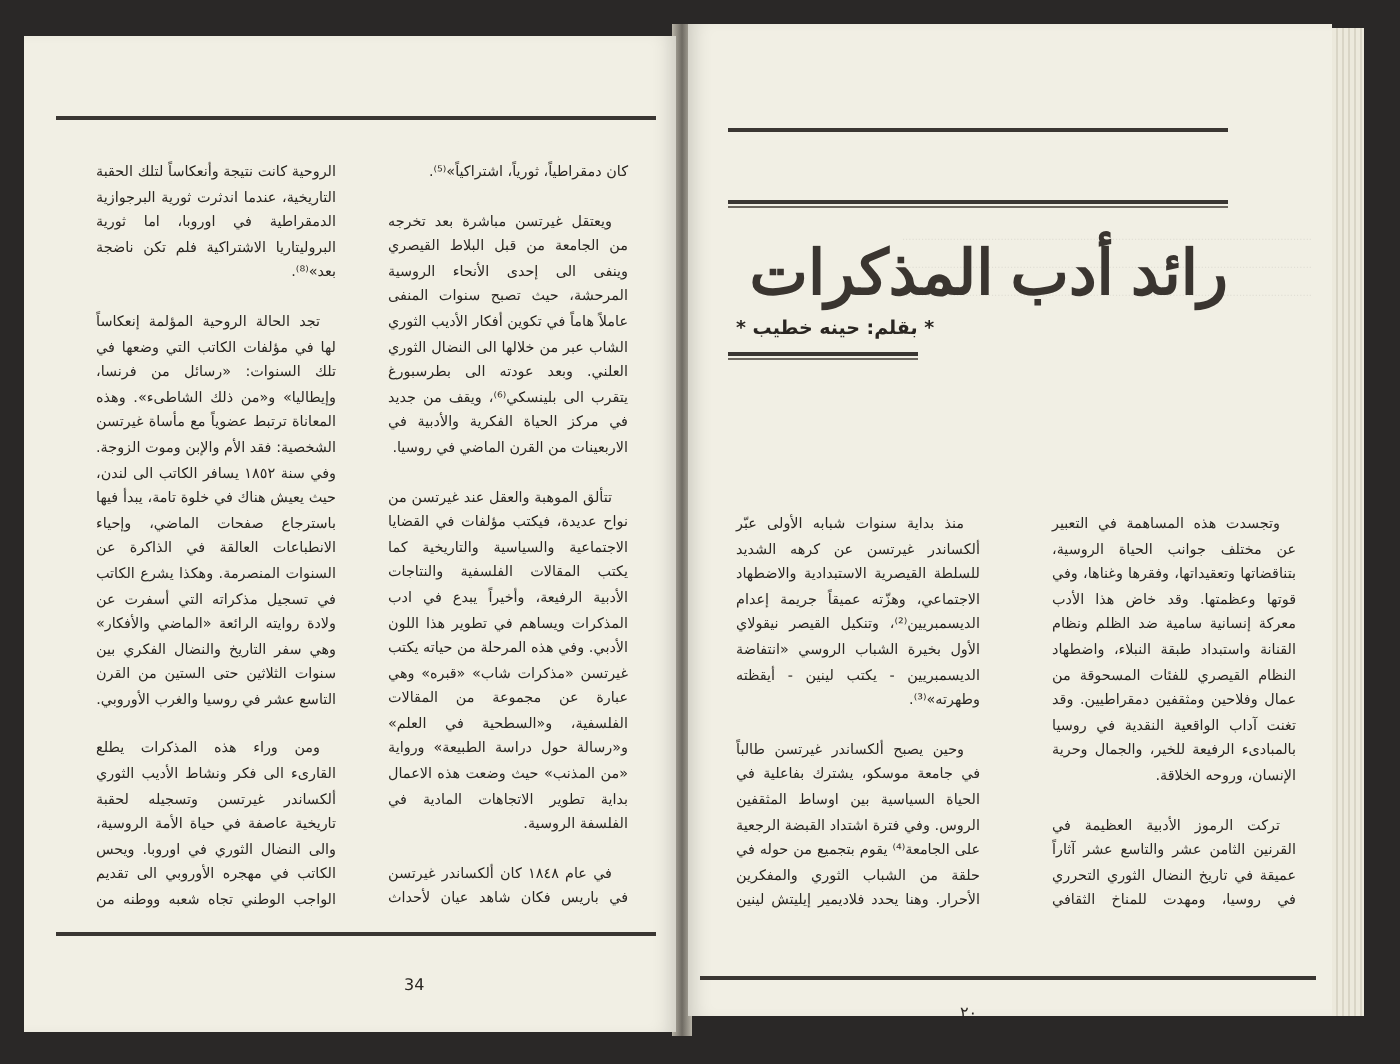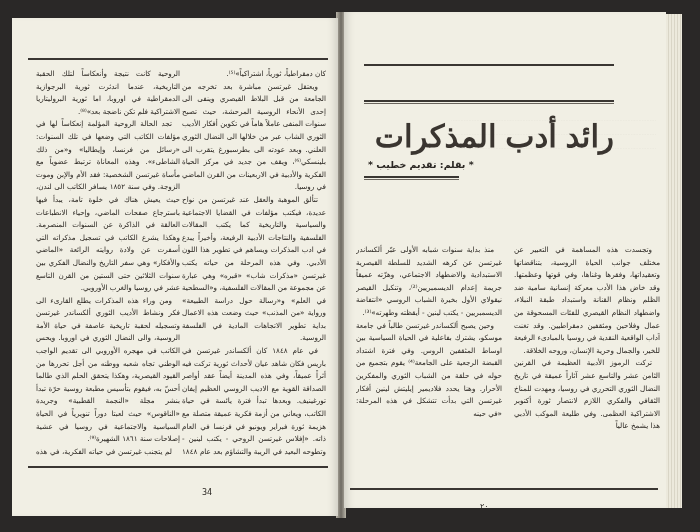--- a/index.html
+++ b/index.html
@@ -31,21 +31,21 @@
   .col {
     position: absolute;
     font-family: "DejaVu Sans", sans-serif;
     font-size: 7.2px;
     line-height: 12.6px;
     text-align: justify;
     text-align-last: right;
     color: #2b2722;
     overflow: hidden;
   }
-  .col p { margin: 0; text-indent: 8px; }
+  .col p { margin: 12px; text-indent: 8px; }
 
   .kicker {
     position: absolute; font-family: "DejaVu Sans", sans-serif; font-weight: bold;
     font-size: 17px; line-height: 20px; color: #2a2622; white-space: nowrap;
   }
   .headline {
     position: absolute; font-family: Liberation Sans, sans-serif; font-weight: bold;
     font-size: 31px; line-height: 38px; color: #3a3530; white-space: nowrap; letter-spacing: 1px;
   }
   .byline {
@@ -89,21 +89,21 @@
 <div class="page right">
   <div class="ghost" style="top:104px; right:10px; width:250px;">.................................................................................................................................</div>
   <div class="ghost" style="top:118px; right:10px; width:250px;">.................................................................................................................................</div>
   <div class="ghost" style="top:132px; right:10px; width:250px;">.................................................................................................................................</div>
 
   <div class="rule" style="top:52px; left:20px; width:250px;"></div>
   <div class="rule double" style="top:88px; left:20px; width:250px;"></div>
 
   <div class="headline" style="top:106px; right:52px;">رائد أدب المذكرات</div>
 
-  <div class="byline" style="top:146px; left:24px;">* بقلم: تقديم خطيب *</div>
+  <div class="byline" style="top:146px; left:24px;">* بقلم: حينه خطيب *</div>
   <div class="rule double" style="top:164px; left:20px; width:95px;"></div>
 
   <div class="col" style="top:232px; right:6px; width:146px; height:210px;">
     <p>وتجسدت هذه المساهمة في التعبير عن مختلف جوانب الحياة الروسية، بتناقضاتها وتعقيداتها، وفقرها وغناها، وفي قوتها وعظمتها. وقد خاض هذا الأدب معركة إنسانية سامية ضد الظلم ونظام القنانة واستبداد طبقة النبلاء، واضطهاد النظام القيصري للفئات المسحوقة من عمال وفلاحين ومثقفين دمقراطيين. وقد تغنت آداب الواقعية النقدية في روسيا بالمبادىء الرفيعة للخير، والجمال وحرية الإنسان، وروحه الخلاقة.</p>
     <p>تركت الرموز الأدبية العظيمة في القرنين الثامن عشر والتاسع عشر آثاراً عميقة في تاريخ النضال الثوري التحرري في روسيا، ومهدت للمناخ الثقافي والفكري اللازم لانتصار ثورة أكتوبر الاشتراكية العظمى. وفي طليعة الموكب الأدبي هذا يشمخ عالياً</p>
   </div>
 
   <div class="col" style="top:232px; left:12px; width:146px; height:210px;">
     <p>منذ بداية سنوات شبابه الأولى عبّر ألكساندر غيرتسن عن كرهه الشديد للسلطة القيصرية الاستبدادية والاضطهاد الاجتماعي، وهزّته عميقاً جريمة إعدام الديسمبريين⁽²⁾، وتنكيل القيصر نيقولاي الأول بخيرة الشباب الروسي «انتفاضة الديسمبريين - يكتب لينين - أيقظته وطهرته»⁽³⁾.</p>
     <p>وحين يصبح ألكساندر غيرتسن طالباً في جامعة موسكو، يشترك بفاعلية في الحياة السياسية بين اوساط المثقفين الروس. وفي فترة اشتداد القبضة الرجعية على الجامعة⁽⁴⁾ يقوم بتجميع من حوله في حلقة من الشباب الثوري والمفكرين الأحرار. وهنا يحدد فلاديمير إيليتش لينين أفكار غيرتسن التي بدأت تتشكل في هذه المرحلة: «في حينه</p>

